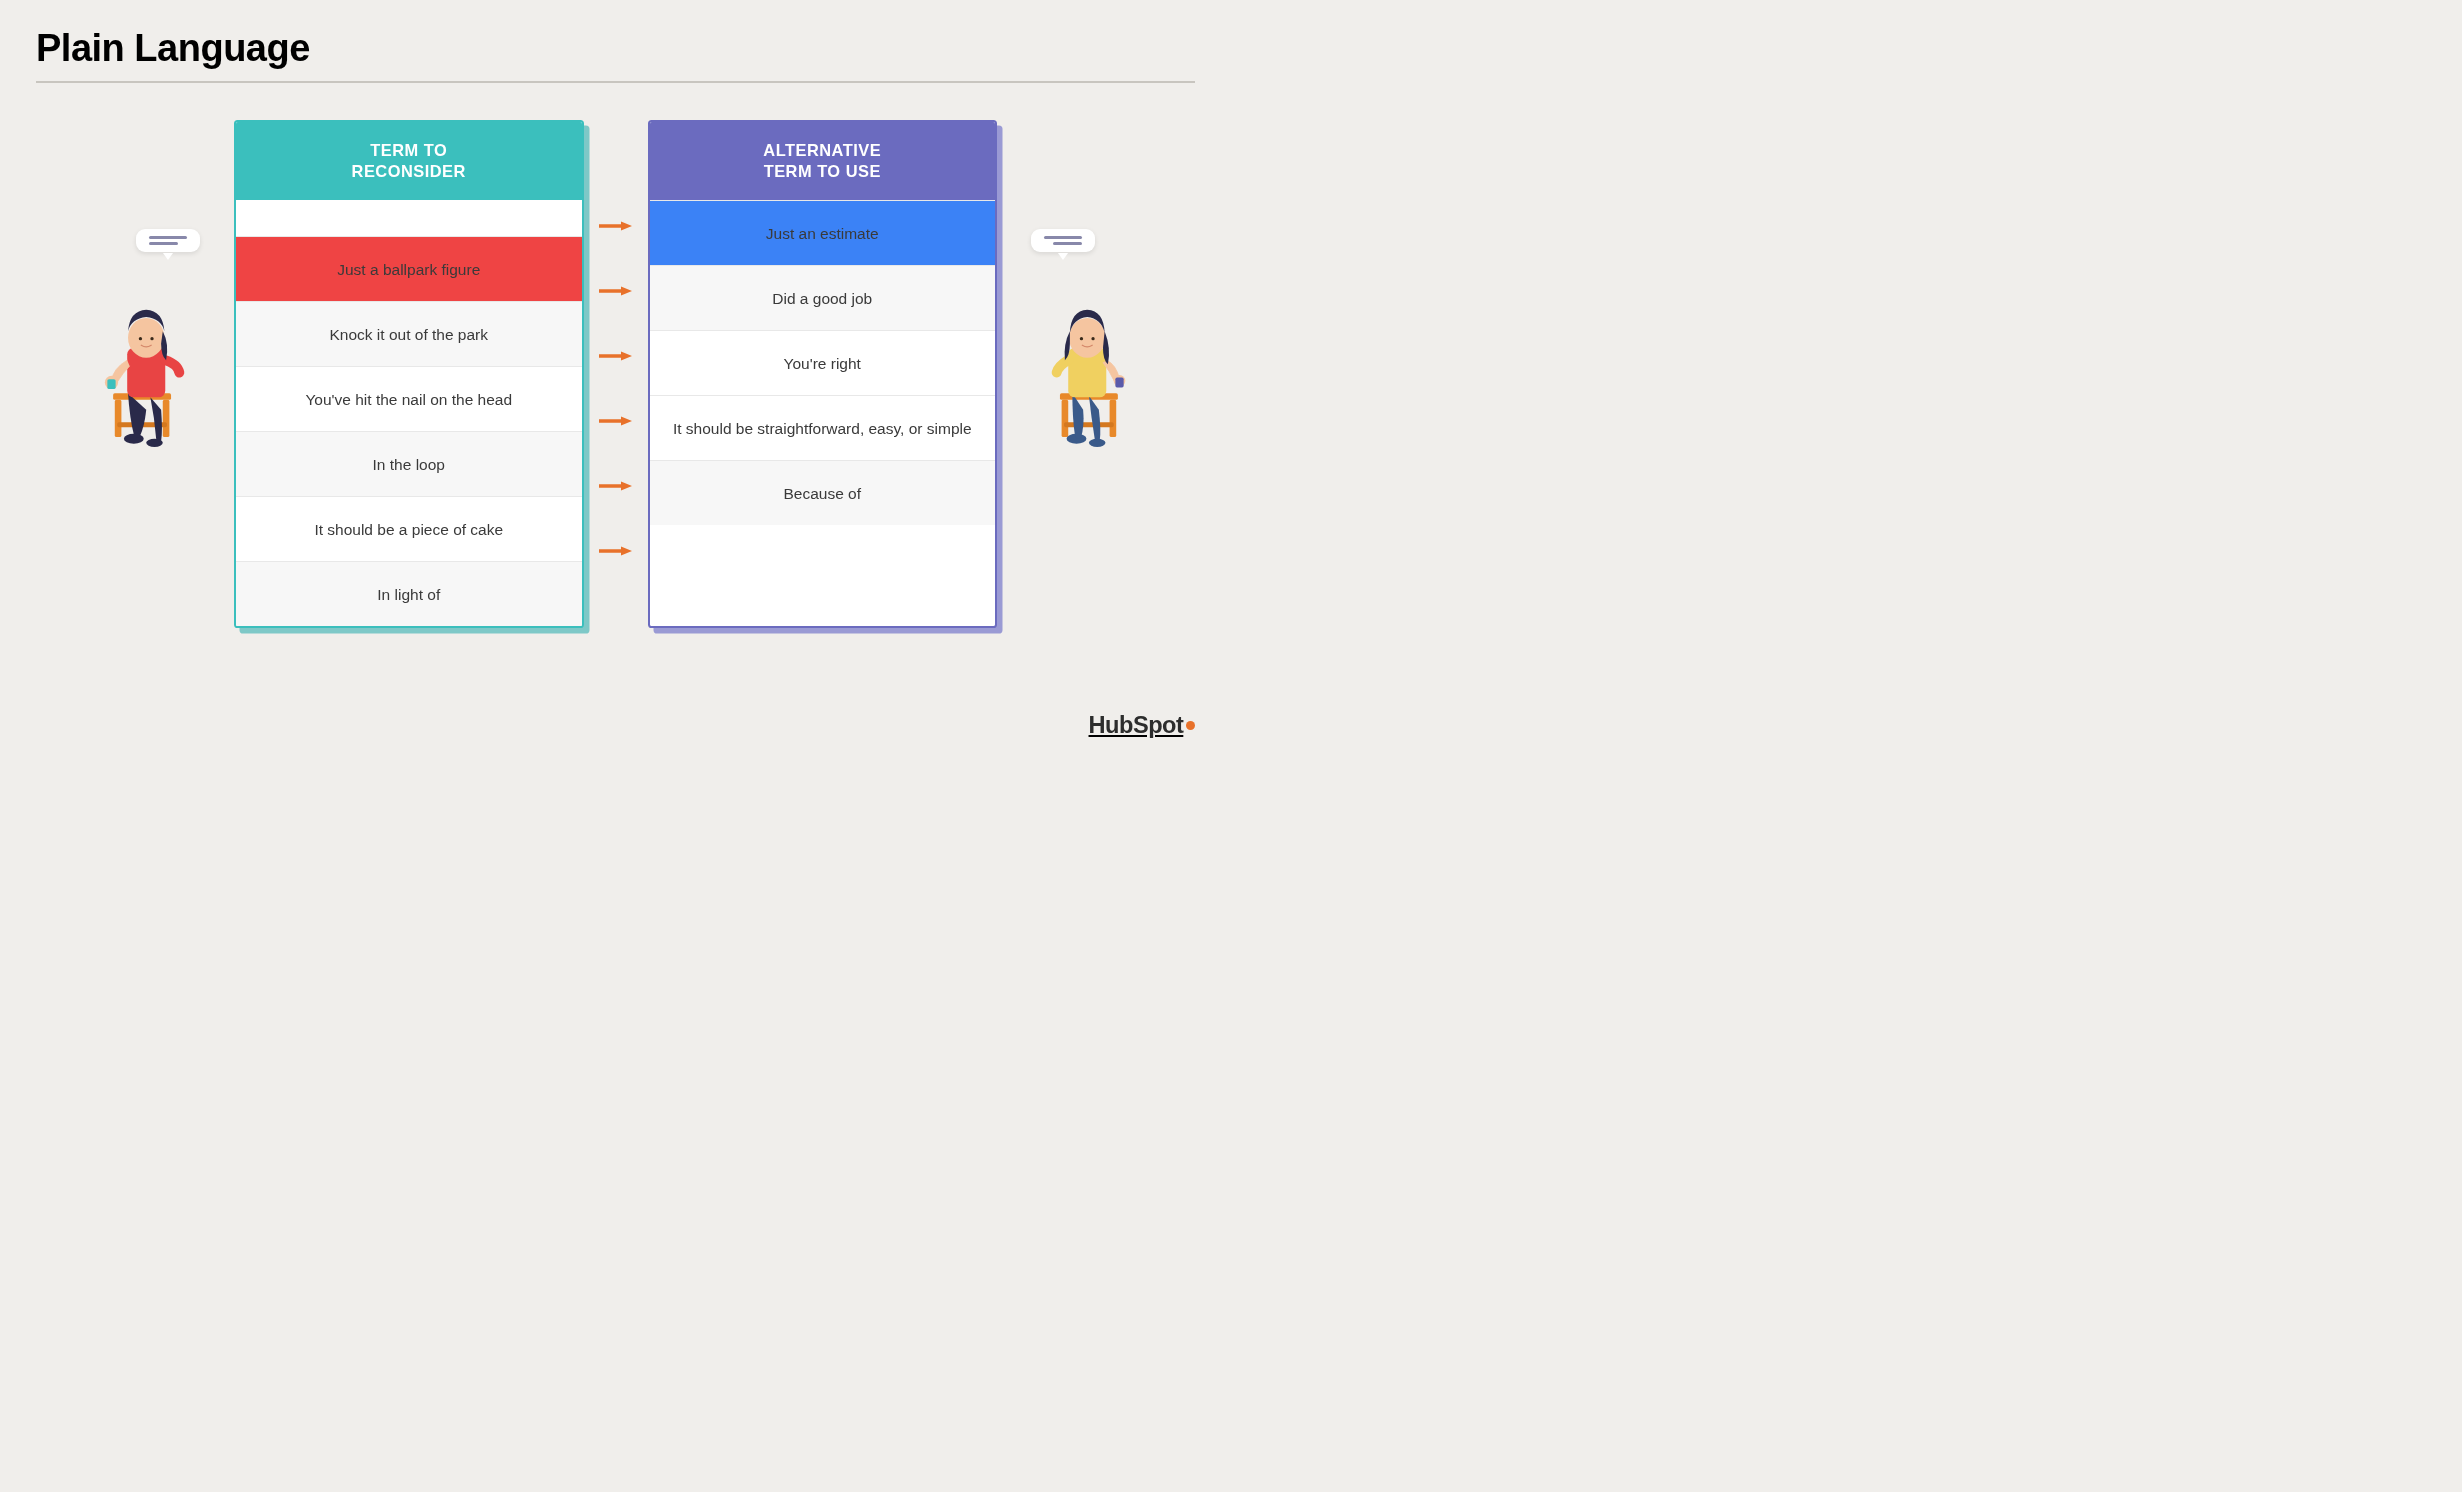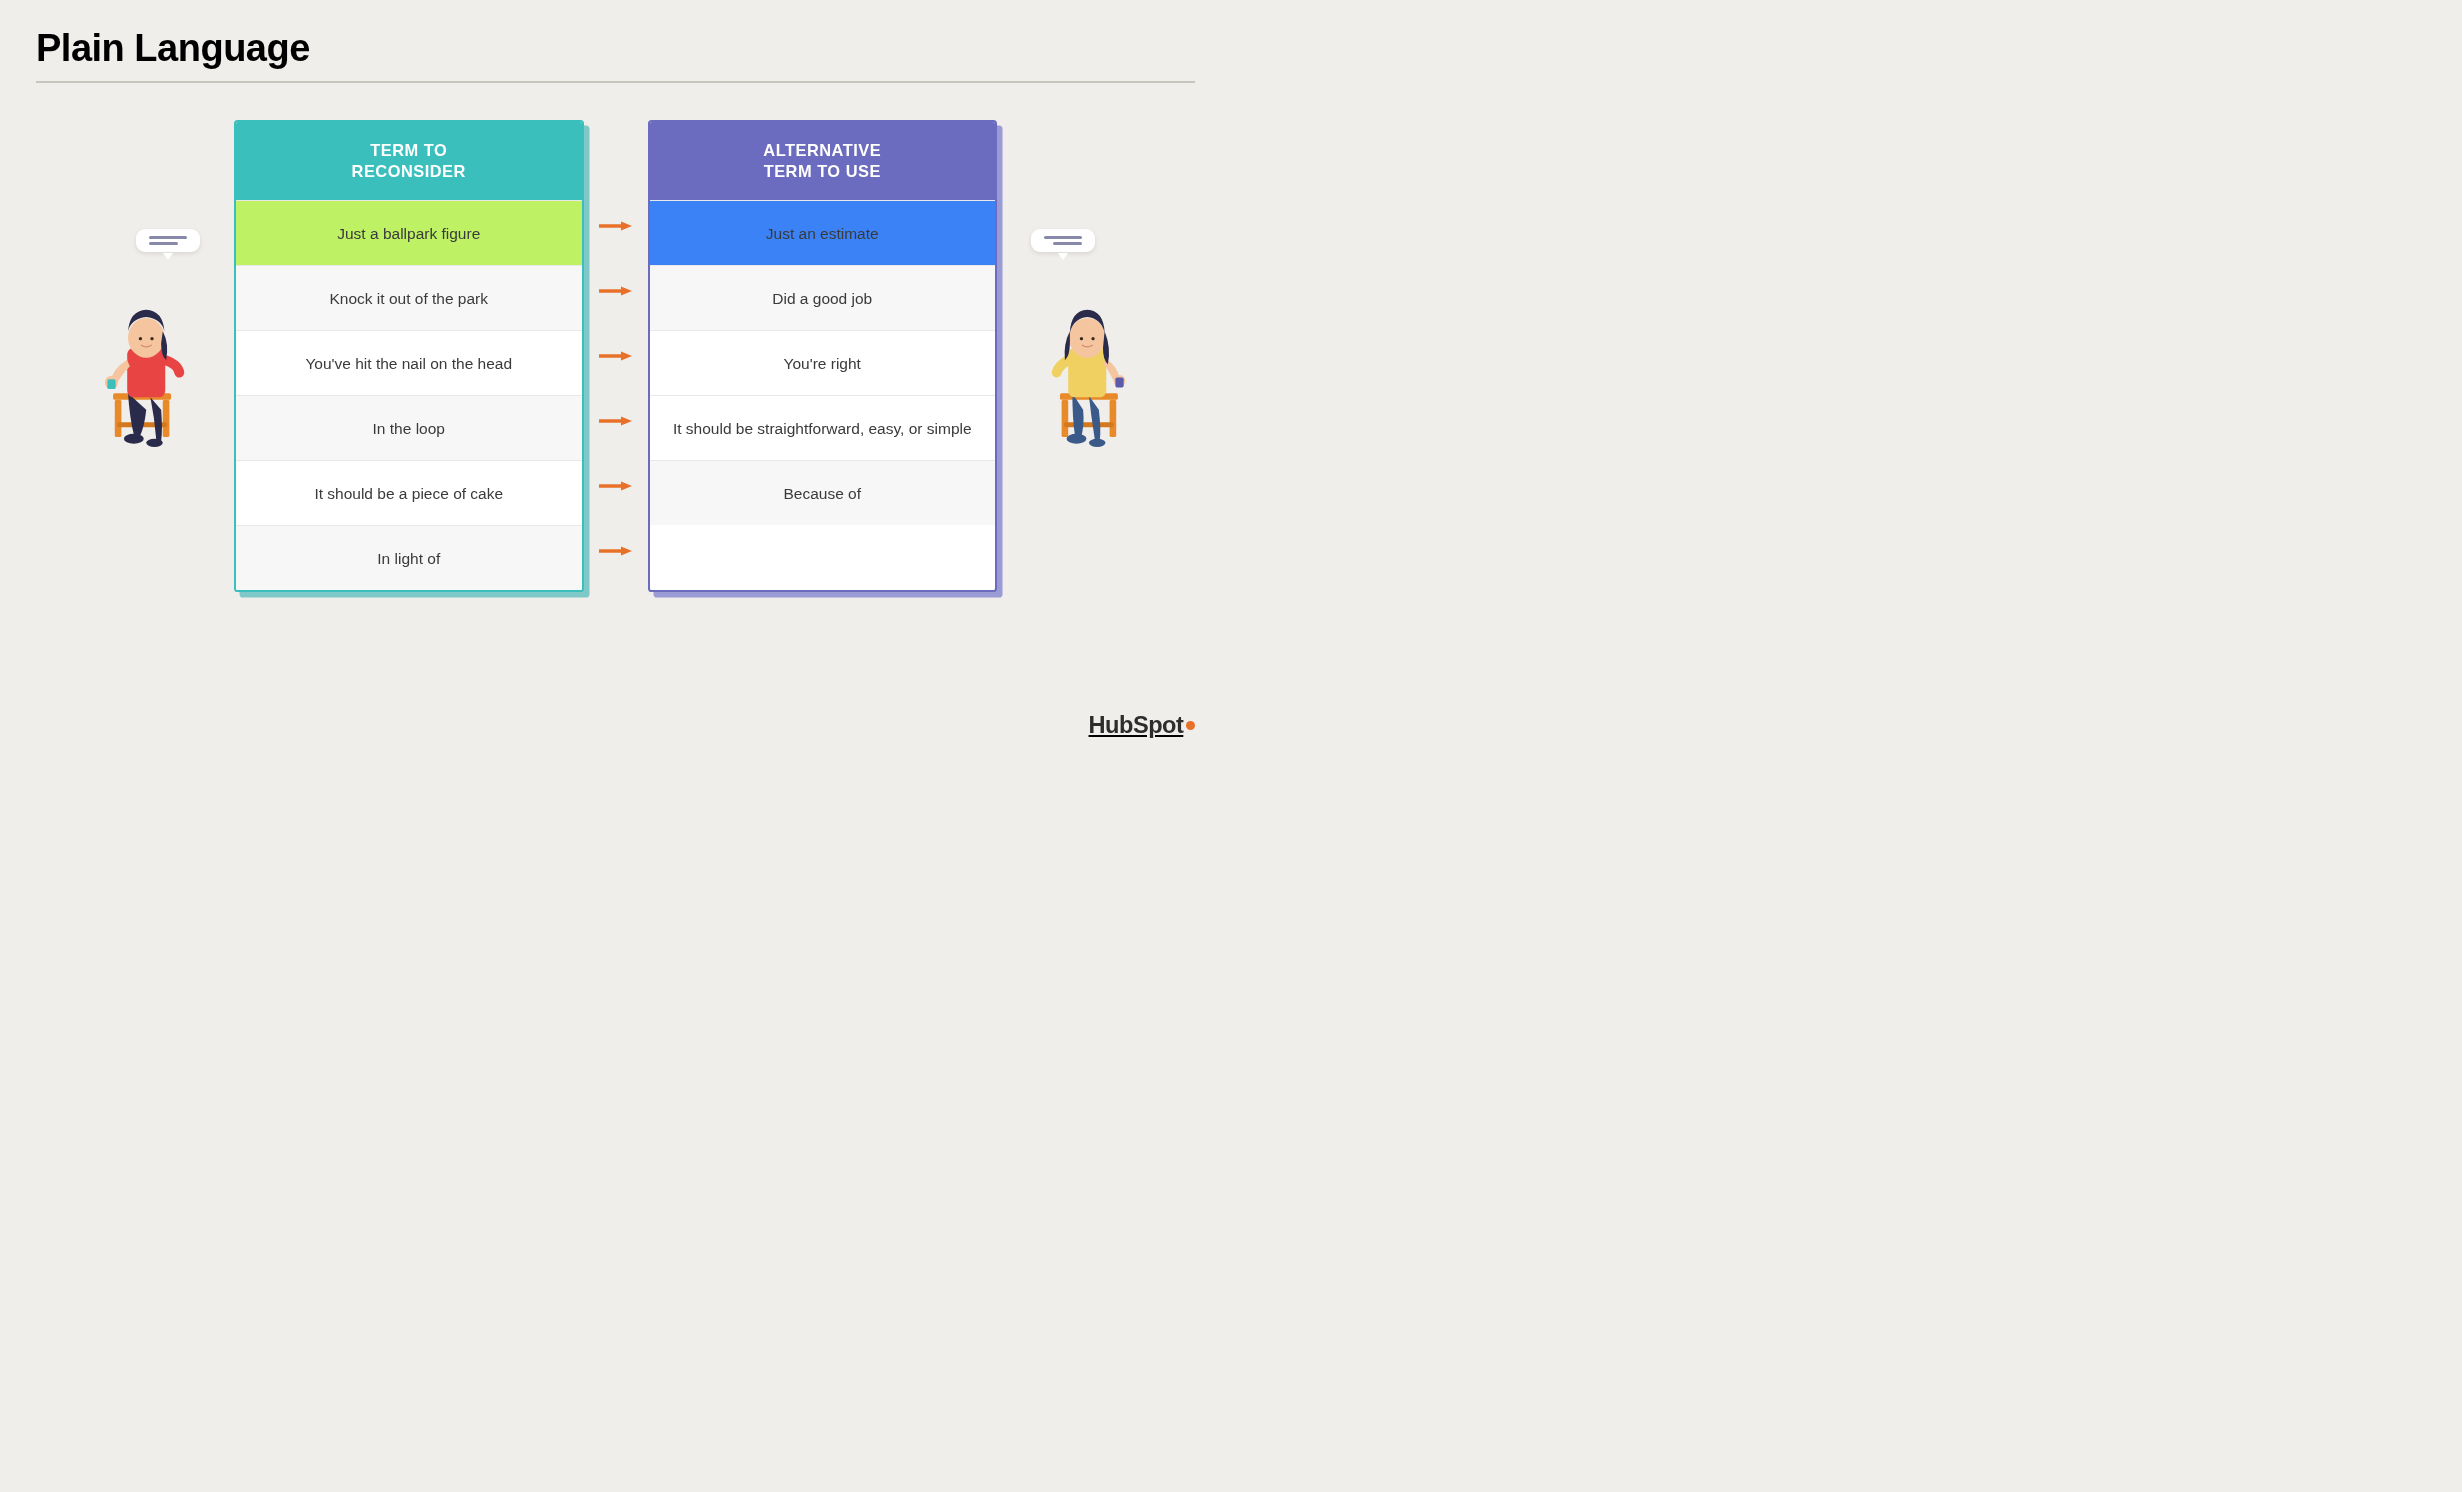--- a/index.html
+++ b/index.html
@@ -228,21 +228,21 @@
 
     <div class="tables-with-arrows">
 
       <div class="left-col">
         <div style="border: 2.7px solid #3bbfbd; border-radius: 3.6px; overflow: hidden; background: white; box-shadow: 5.5px 5.5px 0px #7ec8c7; height: 100%;">
           <div style="background: #3bbfbd; color: white; font-size: 16.4px; font-weight: 900; text-align: center; padding: 18px; text-transform: uppercase; letter-spacing: 0.5px; line-height: 1.3; min-height: 73px; display: flex; align-items: center; justify-content: center;">
             <span style="white-space: pre-line;">TERM TO
 RECONSIDER</span>
           </div>
           <div id="left-rows">
-              <div style="padding: 20px 22px; text-align: center; font-size: 15.5px; color: rgb(58, 58, 58); line-height: 1.4; border-top: 0.9px solid rgb(232, 232, 232); background: #bef264; min-height: 65px; display: flex; align-items: center; justify-content: center;">Just a ballpark figure</div>
+              <div style="padding: 20px 22px; text-align: center; font-size: 15.5px; color: rgb(58, 58, 58); line-height: 1.4; border-top: 0.9px solid rgb(232, 232, 232); background: #ef4444; min-height: 65px; display: flex; align-items: center; justify-content: center; margin-top: 36px;">Just a ballpark figure</div>
               <div style="padding: 20px 22px; text-align: center; font-size: 15.5px; color: rgb(58, 58, 58); line-height: 1.4; border-top: 0.9px solid rgb(232, 232, 232); background: rgb(247, 247, 247); min-height: 65px; display: flex; align-items: center; justify-content: center;">Knock it out of the park</div>
               <div style="padding: 20px 22px; text-align: center; font-size: 15.5px; color: rgb(58, 58, 58); line-height: 1.4; border-top: 0.9px solid rgb(232, 232, 232); background: rgb(255, 255, 255); min-height: 65px; display: flex; align-items: center; justify-content: center;">You've hit the nail on the head</div>
               <div style="padding: 20px 22px; text-align: center; font-size: 15.5px; color: rgb(58, 58, 58); line-height: 1.4; border-top: 0.9px solid rgb(232, 232, 232); background: rgb(247, 247, 247); min-height: 65px; display: flex; align-items: center; justify-content: center;">In the loop</div>
               <div style="padding: 20px 22px; text-align: center; font-size: 15.5px; color: rgb(58, 58, 58); line-height: 1.4; border-top: 0.9px solid rgb(232, 232, 232); background: rgb(255, 255, 255); min-height: 65px; display: flex; align-items: center; justify-content: center;">It should be a piece of cake</div>
               <div style="padding: 20px 22px; text-align: center; font-size: 15.5px; color: rgb(58, 58, 58); line-height: 1.4; border-top: 0.9px solid rgb(232, 232, 232); background: rgb(247, 247, 247); min-height: 65px; display: flex; align-items: center; justify-content: center;">In light of</div>
             </div>
         </div>
       </div>
 
       <div class="middle-arrows">

